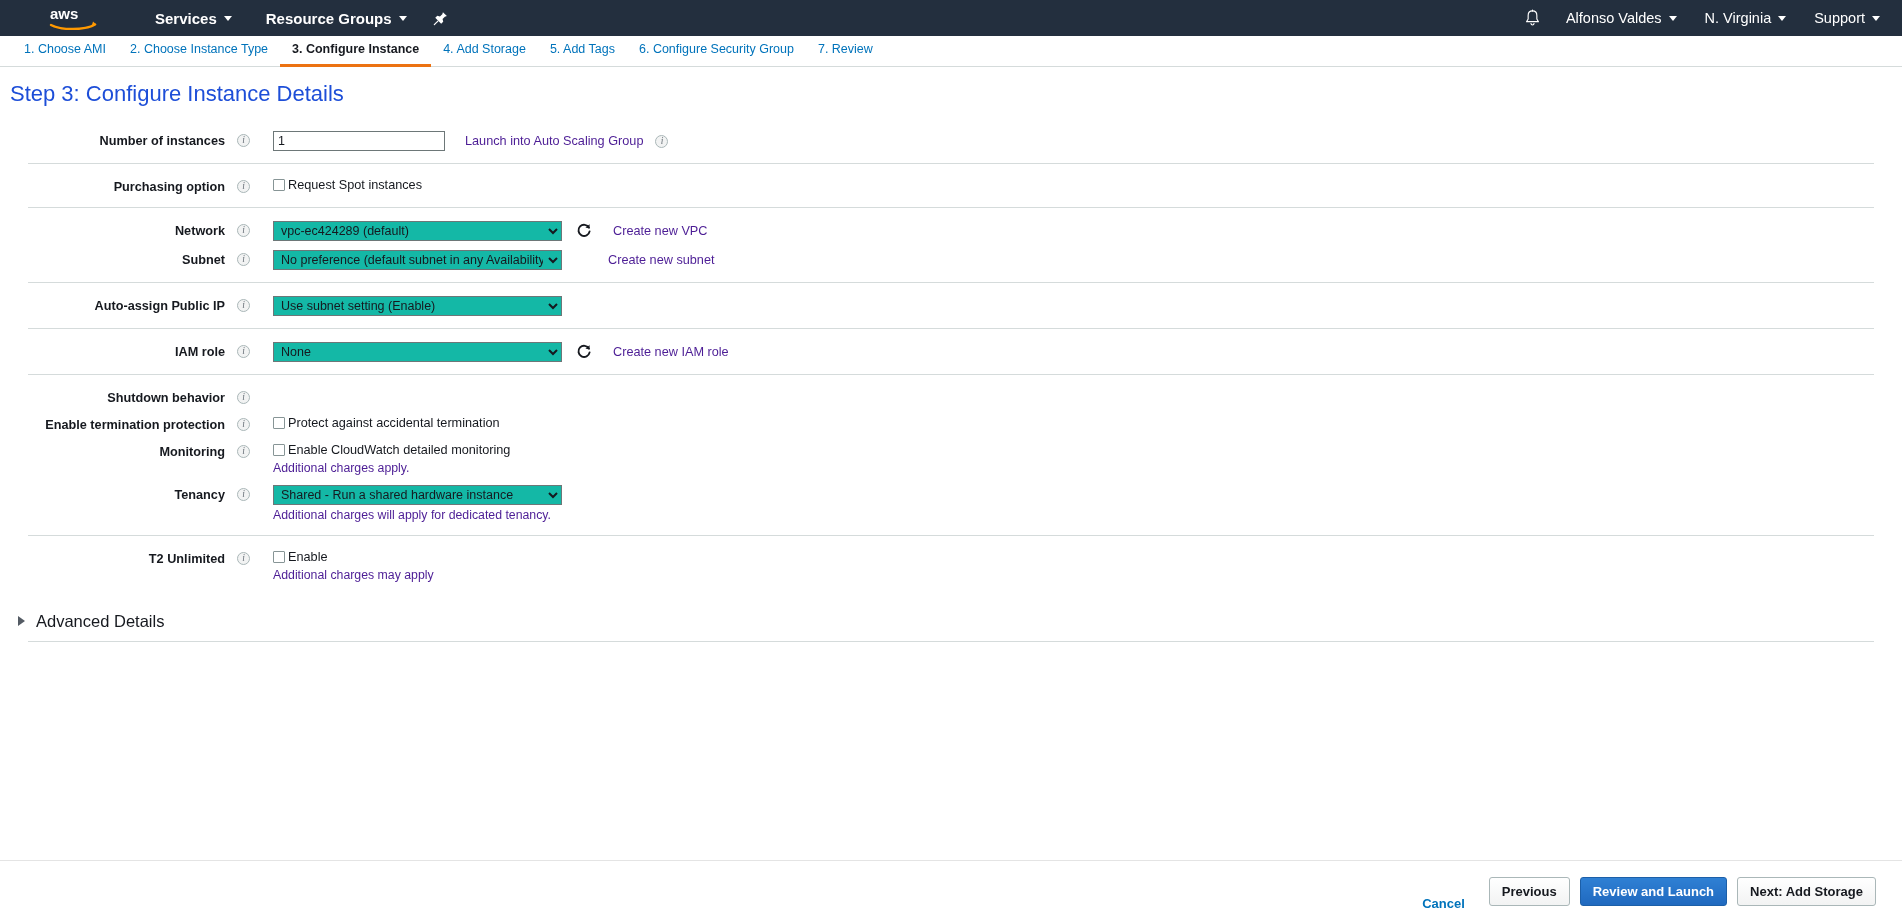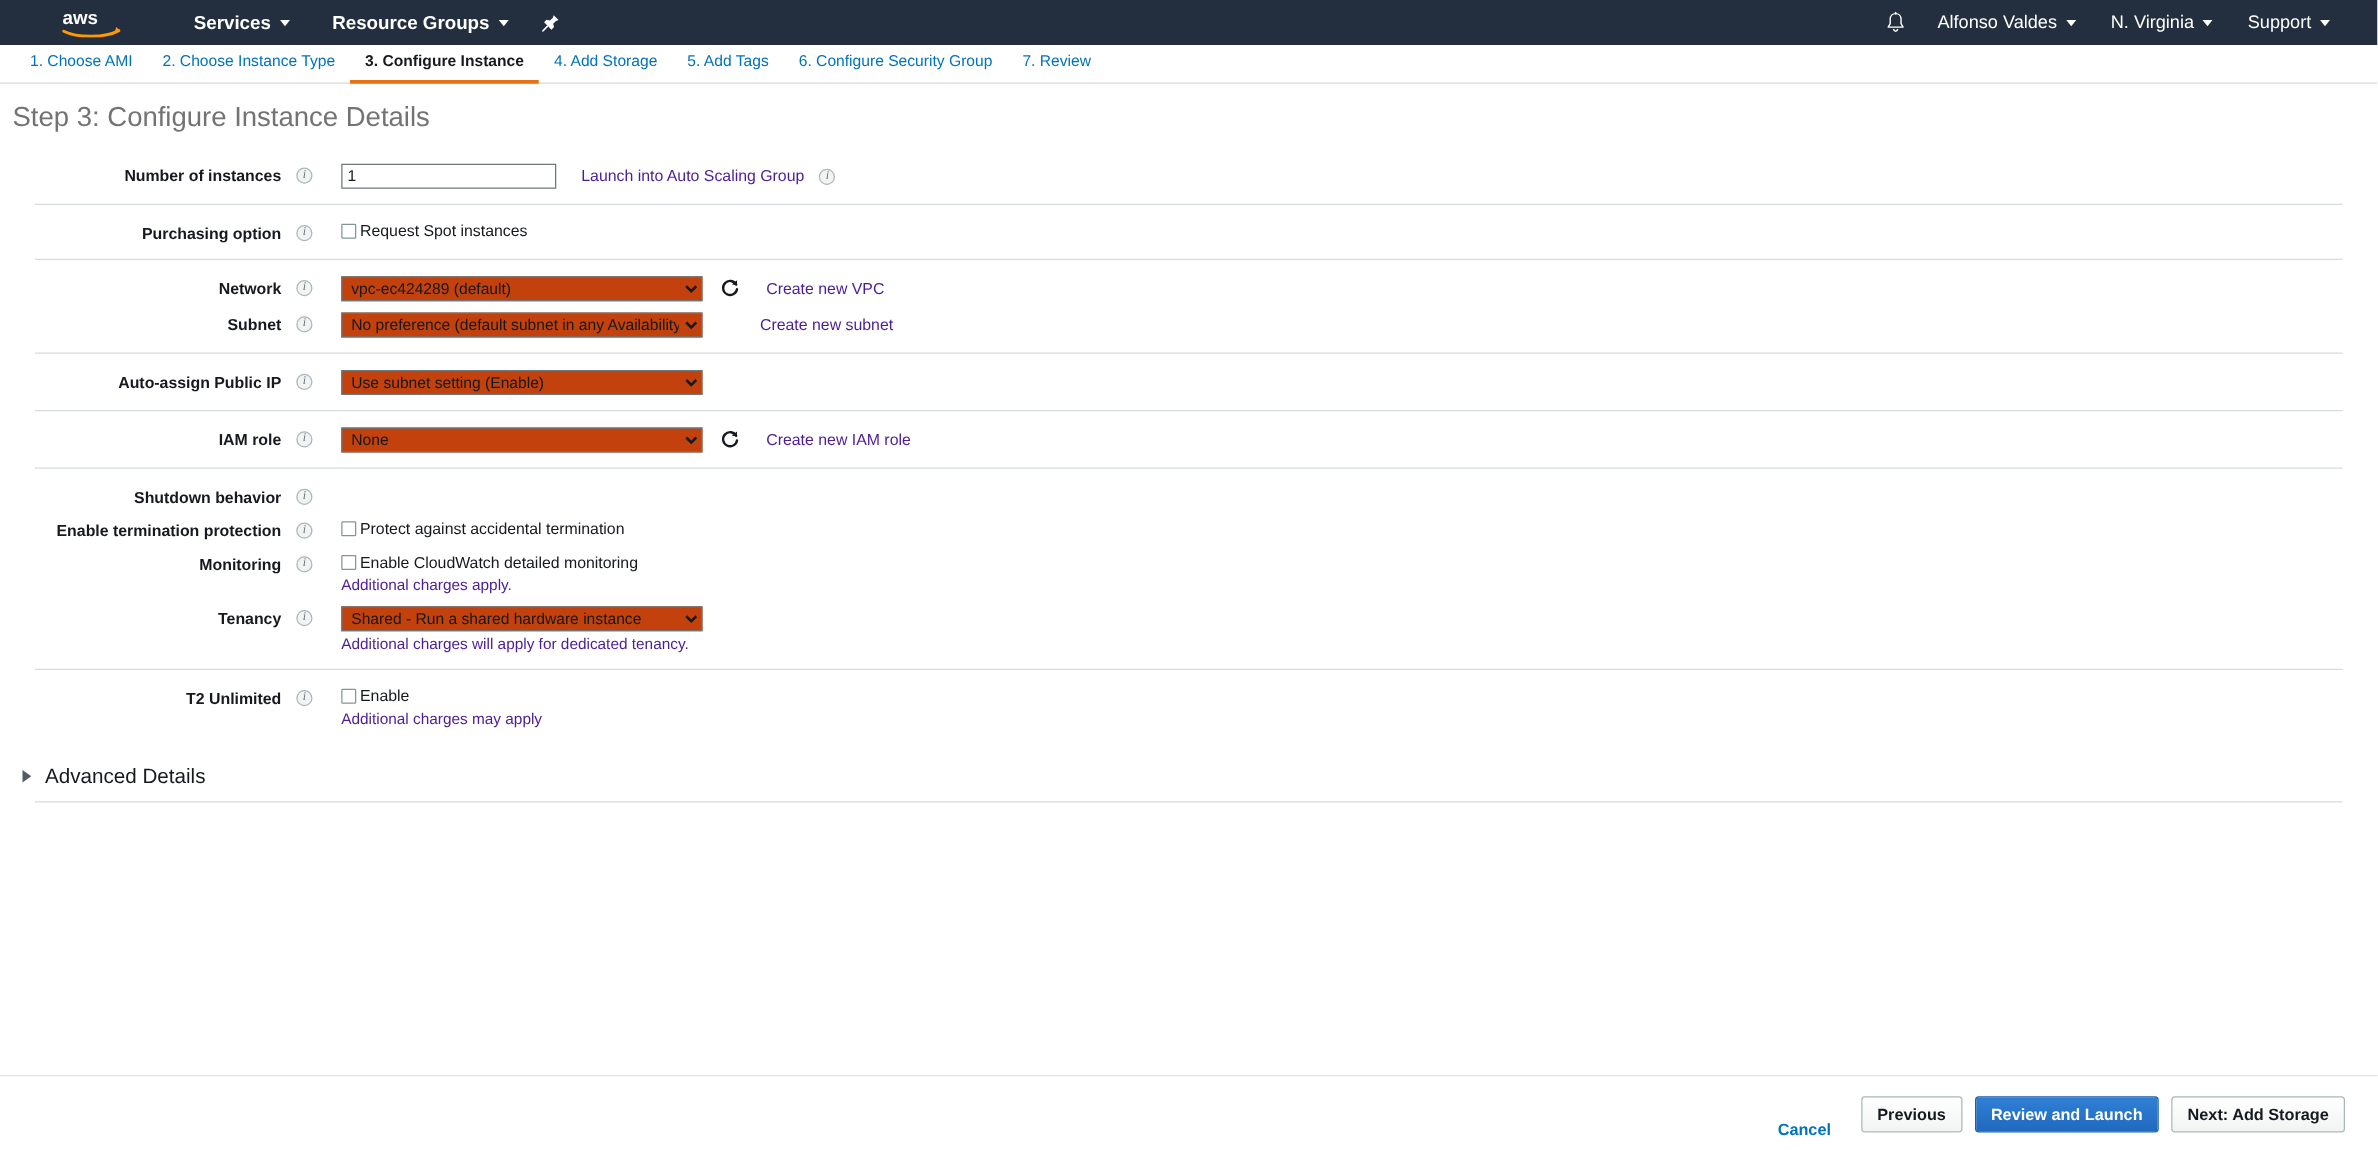--- a/index.html
+++ b/index.html
@@ -51,21 +51,21 @@
     border-right: 4px solid transparent;
     border-top: 5px solid #ffffff;
     display: inline-block;
   }
   .pin-btn {
     display: flex; align-items: center; justify-content: center;
     width: 34px; height: 36px; cursor: pointer;
   }
   .nav-right {
     position: absolute;
-    right: 16px; top: 0;
+    right: 0; top: 0;
     height: 36px;
     display: flex;
     align-items: center;
   }
   .bell-btn {
     display: flex; align-items: center; justify-content: center;
     width: 38px; height: 36px; cursor: pointer;
   }
   .nav-right .nav-item { font-weight: normal; font-size: 14.5px; padding: 0 14px; }
   .nav-right .nav-item:last-child { padding-right: 22px; }
@@ -93,21 +93,21 @@
     color: #16191f;
     font-weight: bold;
     border-bottom-color: #ec7211;
     cursor: default;
   }
 
   
   .page-head { padding: 13px 0 0 10px; }
   .page-title {
     font-size: 22px;
-    color: #737373;
+    color: #1d4ed8;
     font-weight: normal;
     margin: 0 0 4px 0;
     line-height: 28px;
   }
   .page-desc {
     font-size: 12.7px;
     color: #16191f;
     line-height: 17px;
     margin: 0;
   }
@@ -171,21 +171,21 @@
     color: #16191f;
     font-family: "Liberation Sans", sans-serif;
     background: #ffffff;
     border-radius: 0;
   }
   .sel {
     height: 20px;
     border: 1px solid #6d7778;
     font-size: 12.5px;
     color: #16191f;
-    background: #c2410c;
+    background: #14b8a6;
     font-family: "Liberation Sans", sans-serif;
     padding: 0 2px 0 3px;
     border-radius: 0;
   }
   .sel.w-wide { width: 289px; }
 
   .link {
     color: #4c1d95;
     font-size: 12.7px;
     text-decoration: none;

